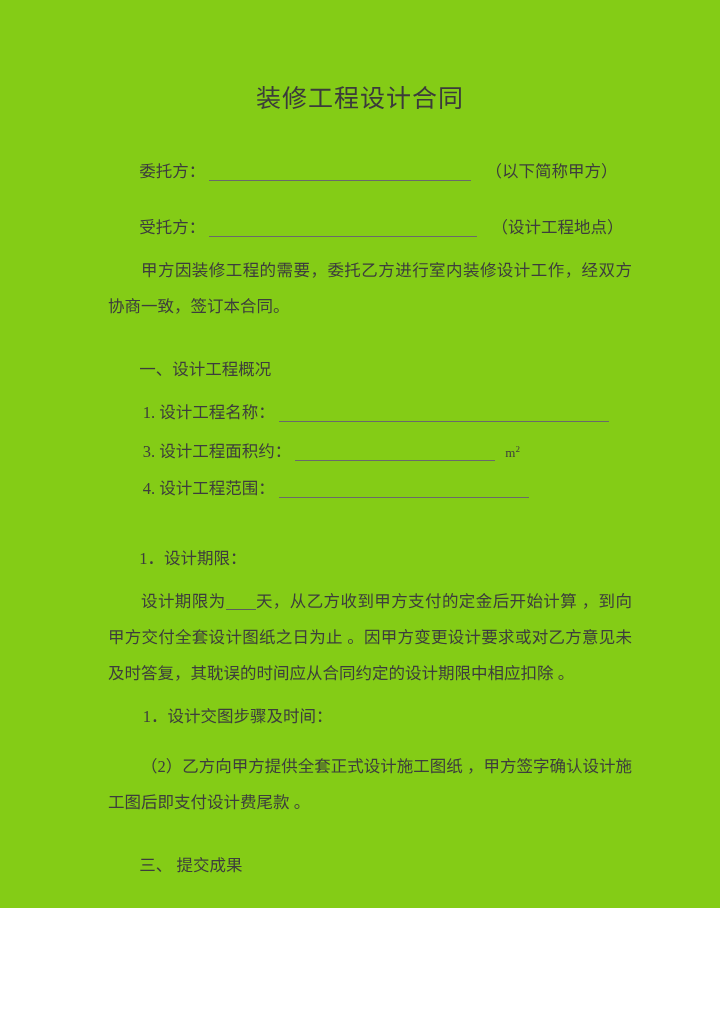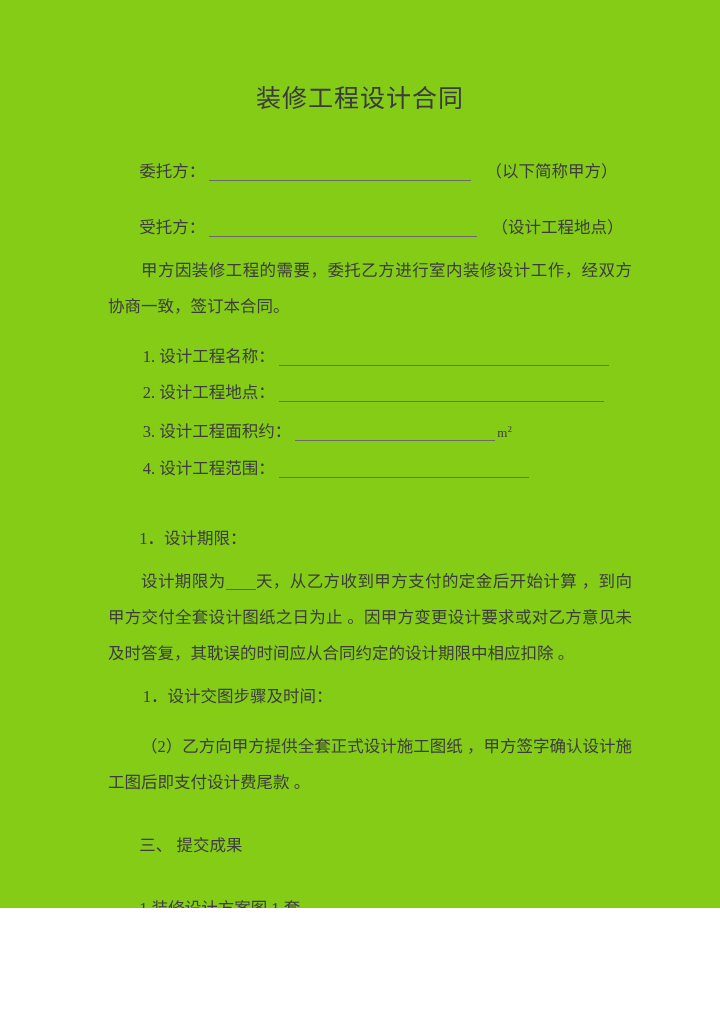--- a/index.html
+++ b/index.html
@@ -86,21 +86,21 @@
     height: 0;
     vertical-align: -3px;
   }
   .bi-3  { width: 30px; }
   .bi-5  { width: 52px; }
   .bi-2  { width: 21px; }
 
   .unit {
     font-family: "Liberation Serif", "DejaVu Serif", serif;
     font-size: 13px;
-    margin-left: 2px;
+    margin-left: 10px;
   }
   .unit sup { font-size: 9px; vertical-align: super; }
 
   .trailing { margin-left: 10px; }
   .num-latin {
     font-family: "Liberation Serif", "DejaVu Serif", serif;
   }
 </style>
 </head>
 <body>
@@ -122,34 +122,30 @@
       <span class="rule r-party2"></span>
       <span class="trailing">（设计工程地点）</span>
     </div>
 
     <div class="gap-sm"></div>
 
     <div class="para indent-1">甲方因装修工程的需要，委托乙方进行室内装修设计工作，经双方协商一致，签订本合同。</div>
 
     <div class="gap-sm"></div>
 
+    <div class="line indent-half">一、设计工程概况</div>
 
     <div class="gap-sm"></div>
 
     <div class="line indent-item">
       <span class="num-latin">1.</span>
       <span>设计工程名称：</span>
       <span class="rule r-long"></span>
     </div>
 
-    <div class="line indent-item">
-      <span class="num-latin">2.</span>
-      <span>设计工程地点：</span>
-      <span class="rule r-long2"></span>
-    </div>
 
     <div class="line indent-item">
       <span class="num-latin">3.</span>
       <span>设计工程面积约：</span>
       <span class="rule r-area"></span><span class="unit"><span>m</span><sup>2</sup></span>
     </div>
 
     <div class="line indent-item">
       <span class="num-latin">4.</span>
       <span>设计工程范围：</span>

